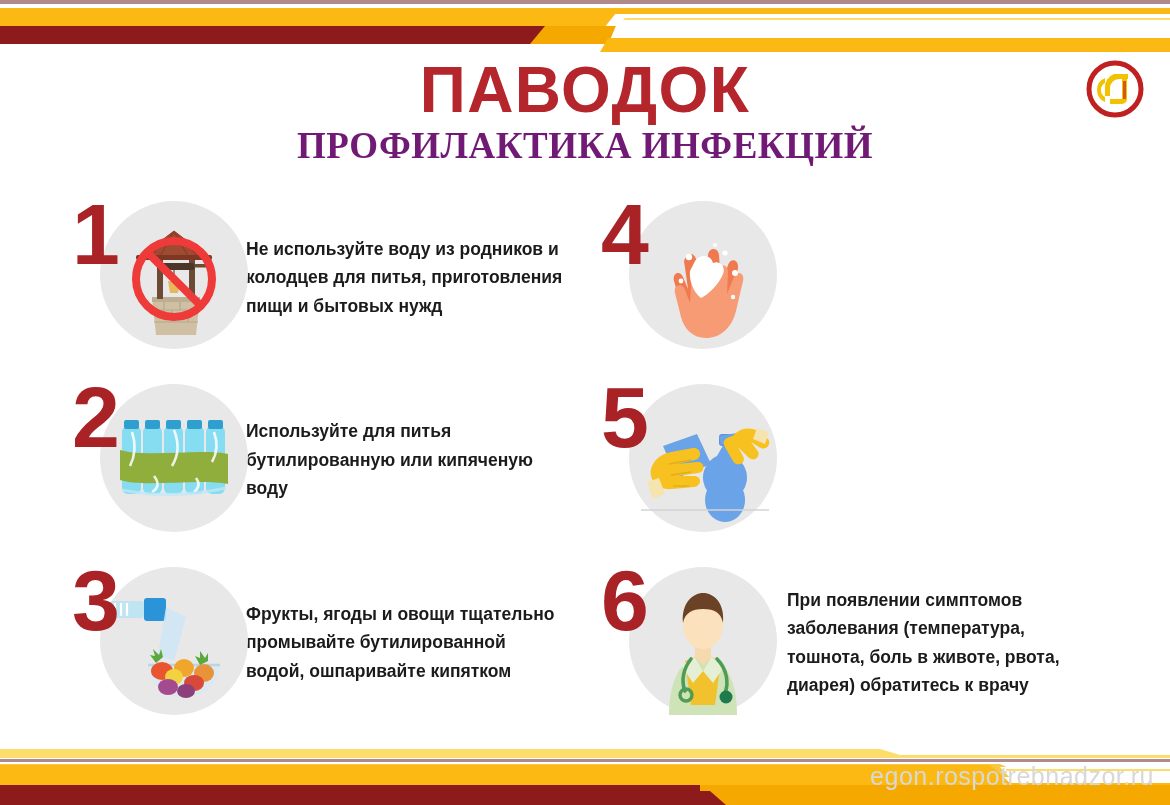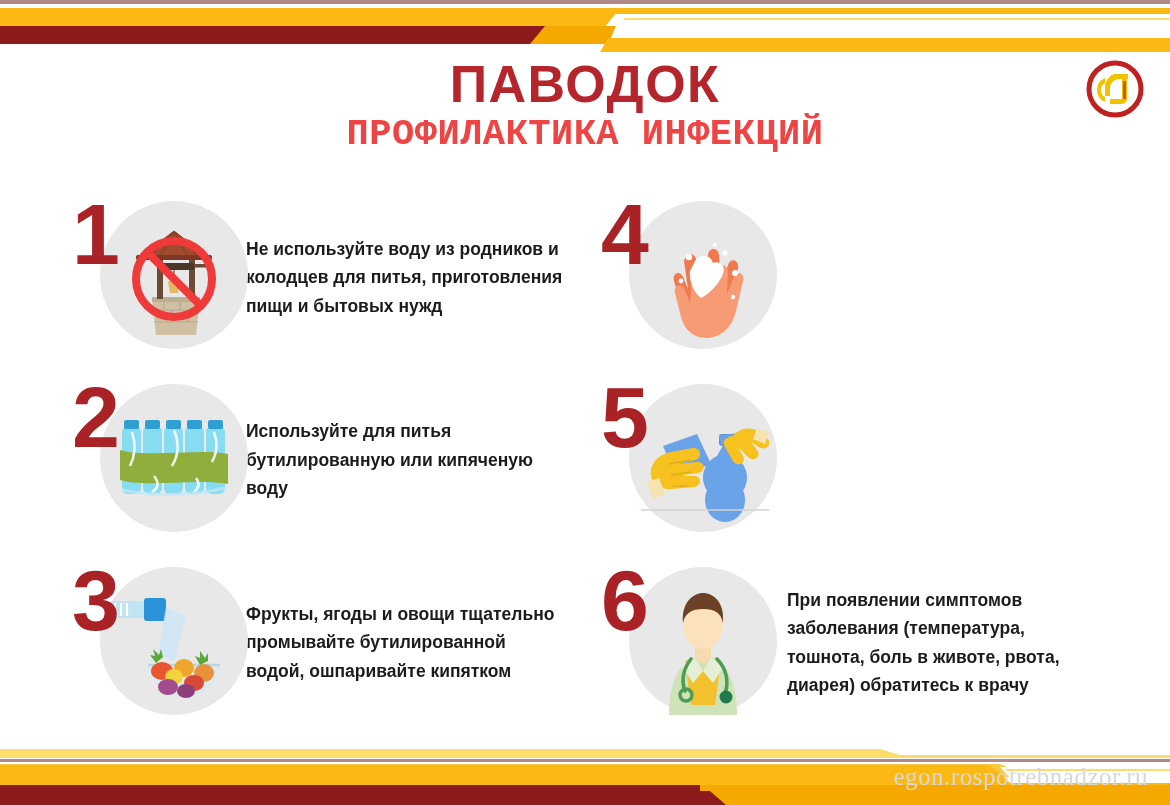--- a/index.html
+++ b/index.html
@@ -36,36 +36,36 @@
     position: absolute;
     left: 0;
     top: 52px;
     width: 100%;
     height: 130px;
     text-align: center;
   }
   .title-main {
     margin: 0;
     padding-top: 6px;
-    font-size: 52px;
+    font-size: 64px;
     line-height: 1.02;
     font-weight: bold;
     letter-spacing: 1.5px;
     color: #b4262c;
     font-family: "Liberation Sans", sans-serif;
   }
   .title-sub {
     margin: 0;
     padding-top: 4px;
     font-size: 37px;
     line-height: 1.05;
     font-weight: bold;
     letter-spacing: 0.5px;
-    color: #ef4444;
-    font-family: Liberation Mono, monospace;
+    color: #701a75;
+    font-family: Liberation Serif, serif;
   }
 
   
   .logo {
     position: absolute;
     right: 24px;
     top: 58px;
     width: 62px;
     height: 62px;
   }
@@ -135,23 +135,23 @@
     font-weight: bold;
     color: #1b1b1b;
     max-width: 320px;
     font-family: "Liberation Sans", sans-serif;
   }
   .tips > .tip:nth-child(even) .tip-text { max-width: 312px; margin-left: 26px; }
 
   
   .watermark {
     position: absolute;
-    right: 22px;
+    right: 16px;
     bottom: 14px;
-    font-family: Liberation Serif, serif;
+    font-family: Liberation Sans, sans-serif;
     font-size: 25px;
     letter-spacing: 0.5px;
     color: #d8d8d8;
     z-index: 6;
     white-space: nowrap;
   }
 </style>
 </head>
 <body>
 

